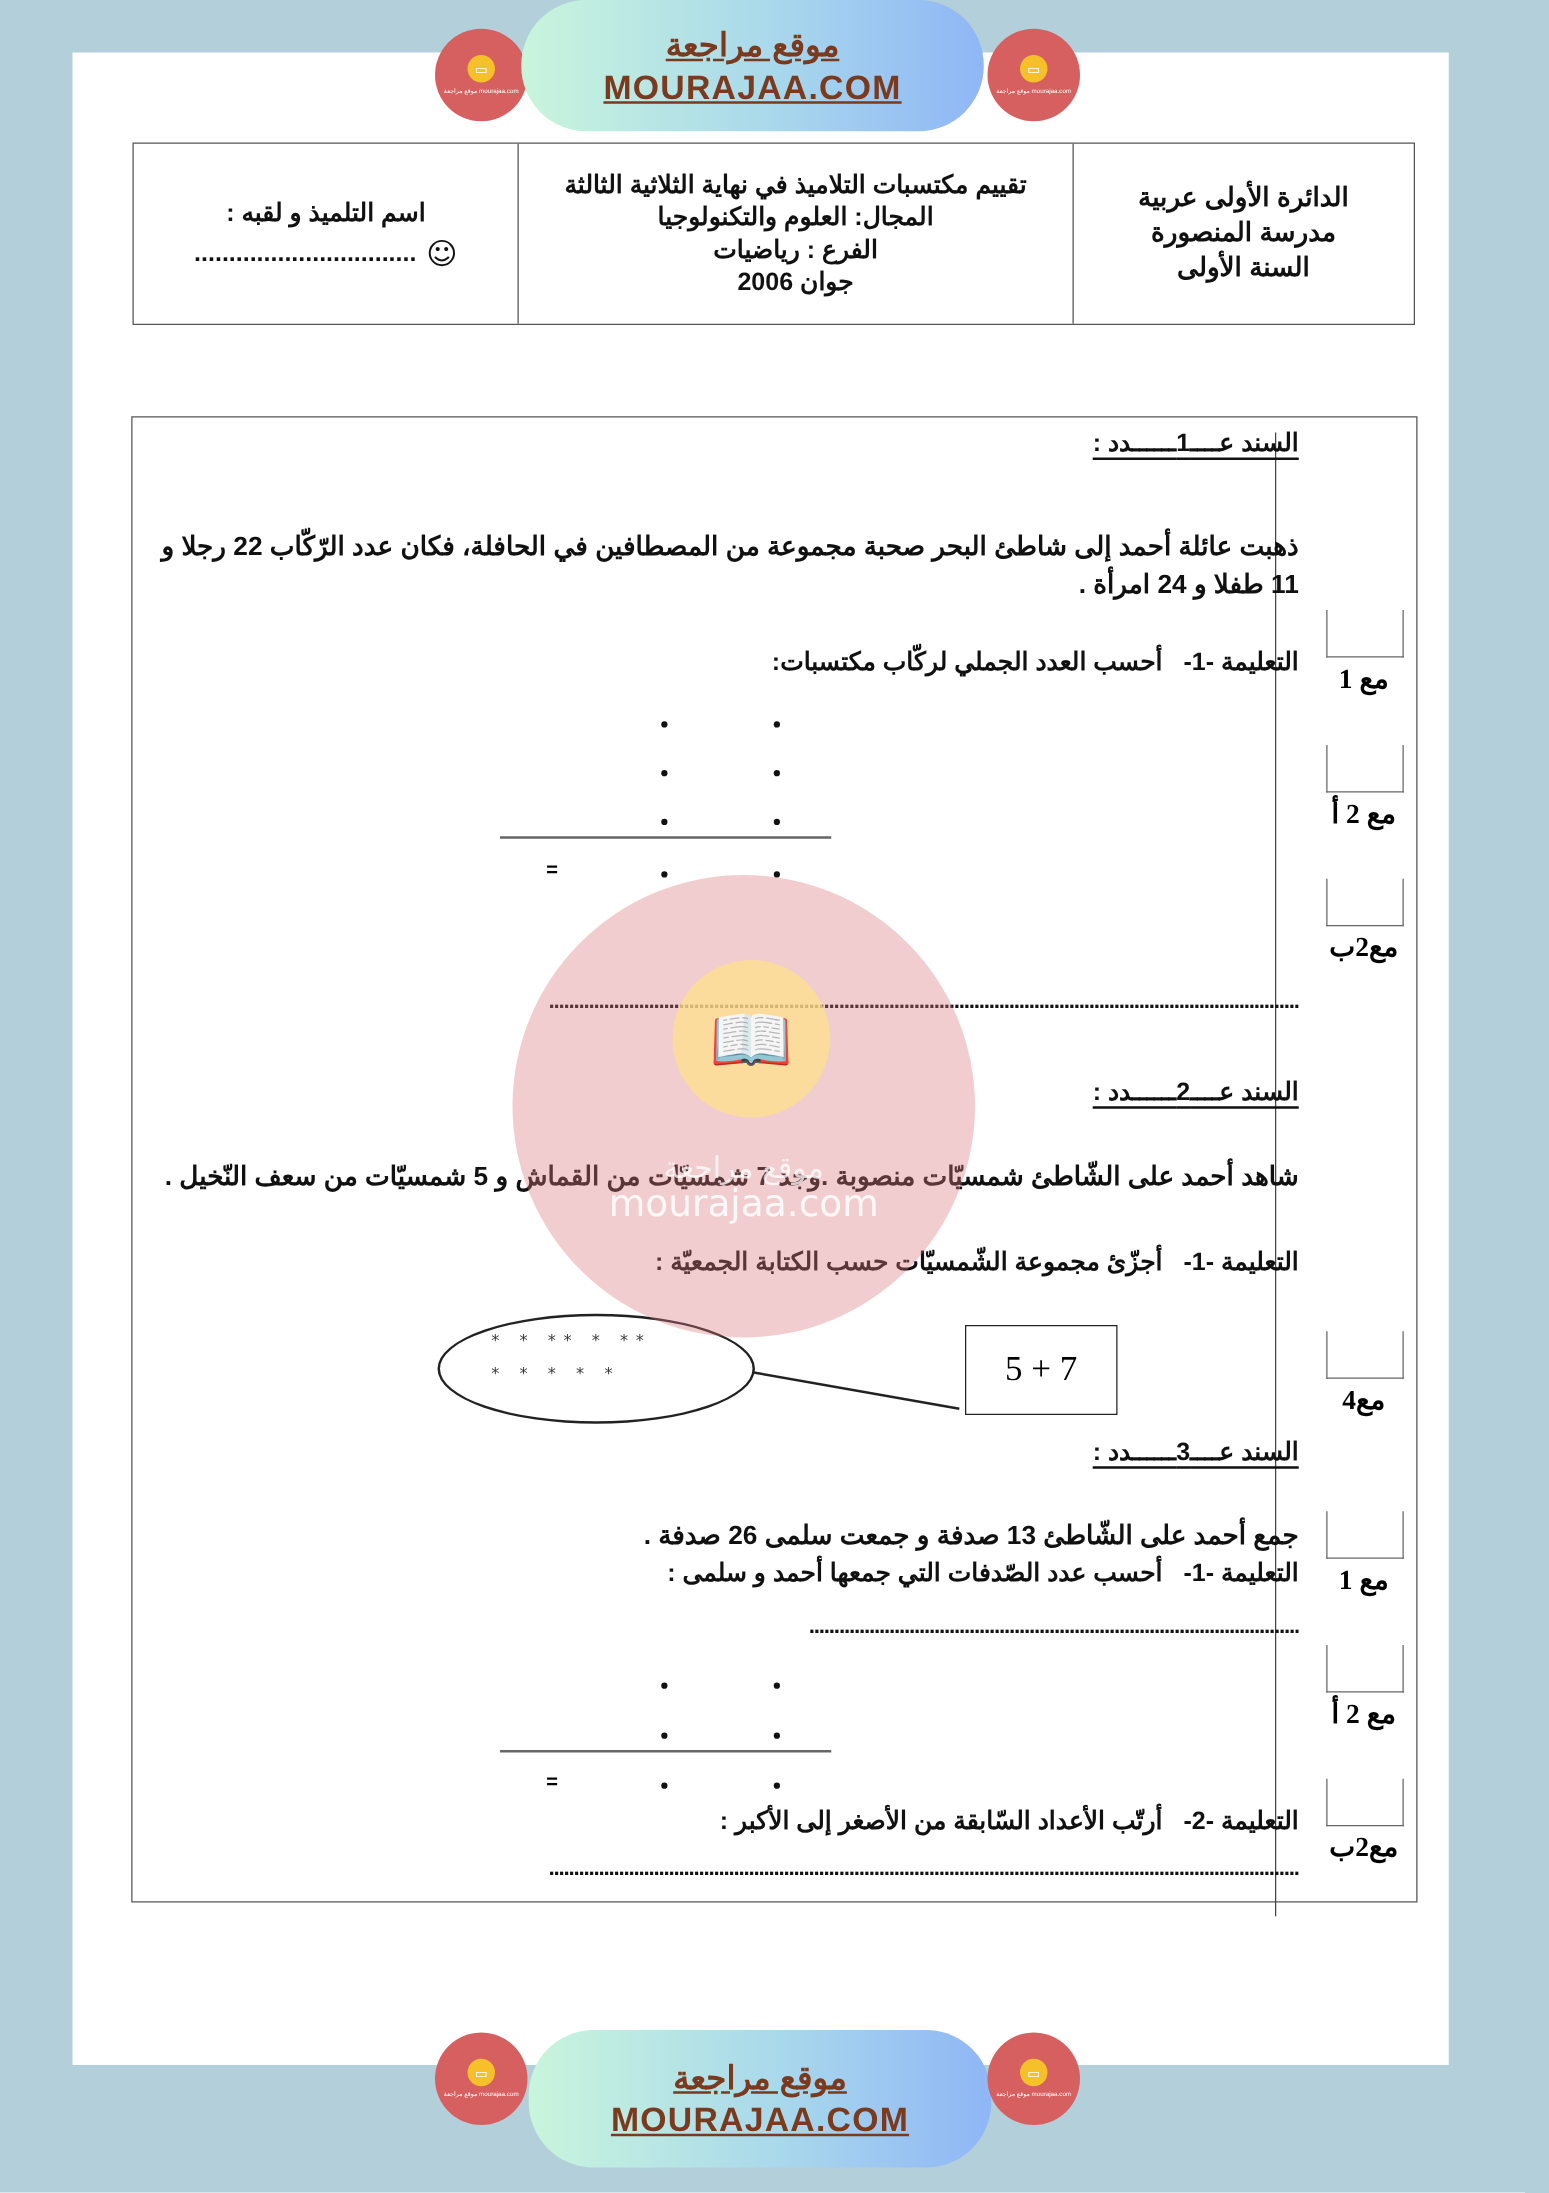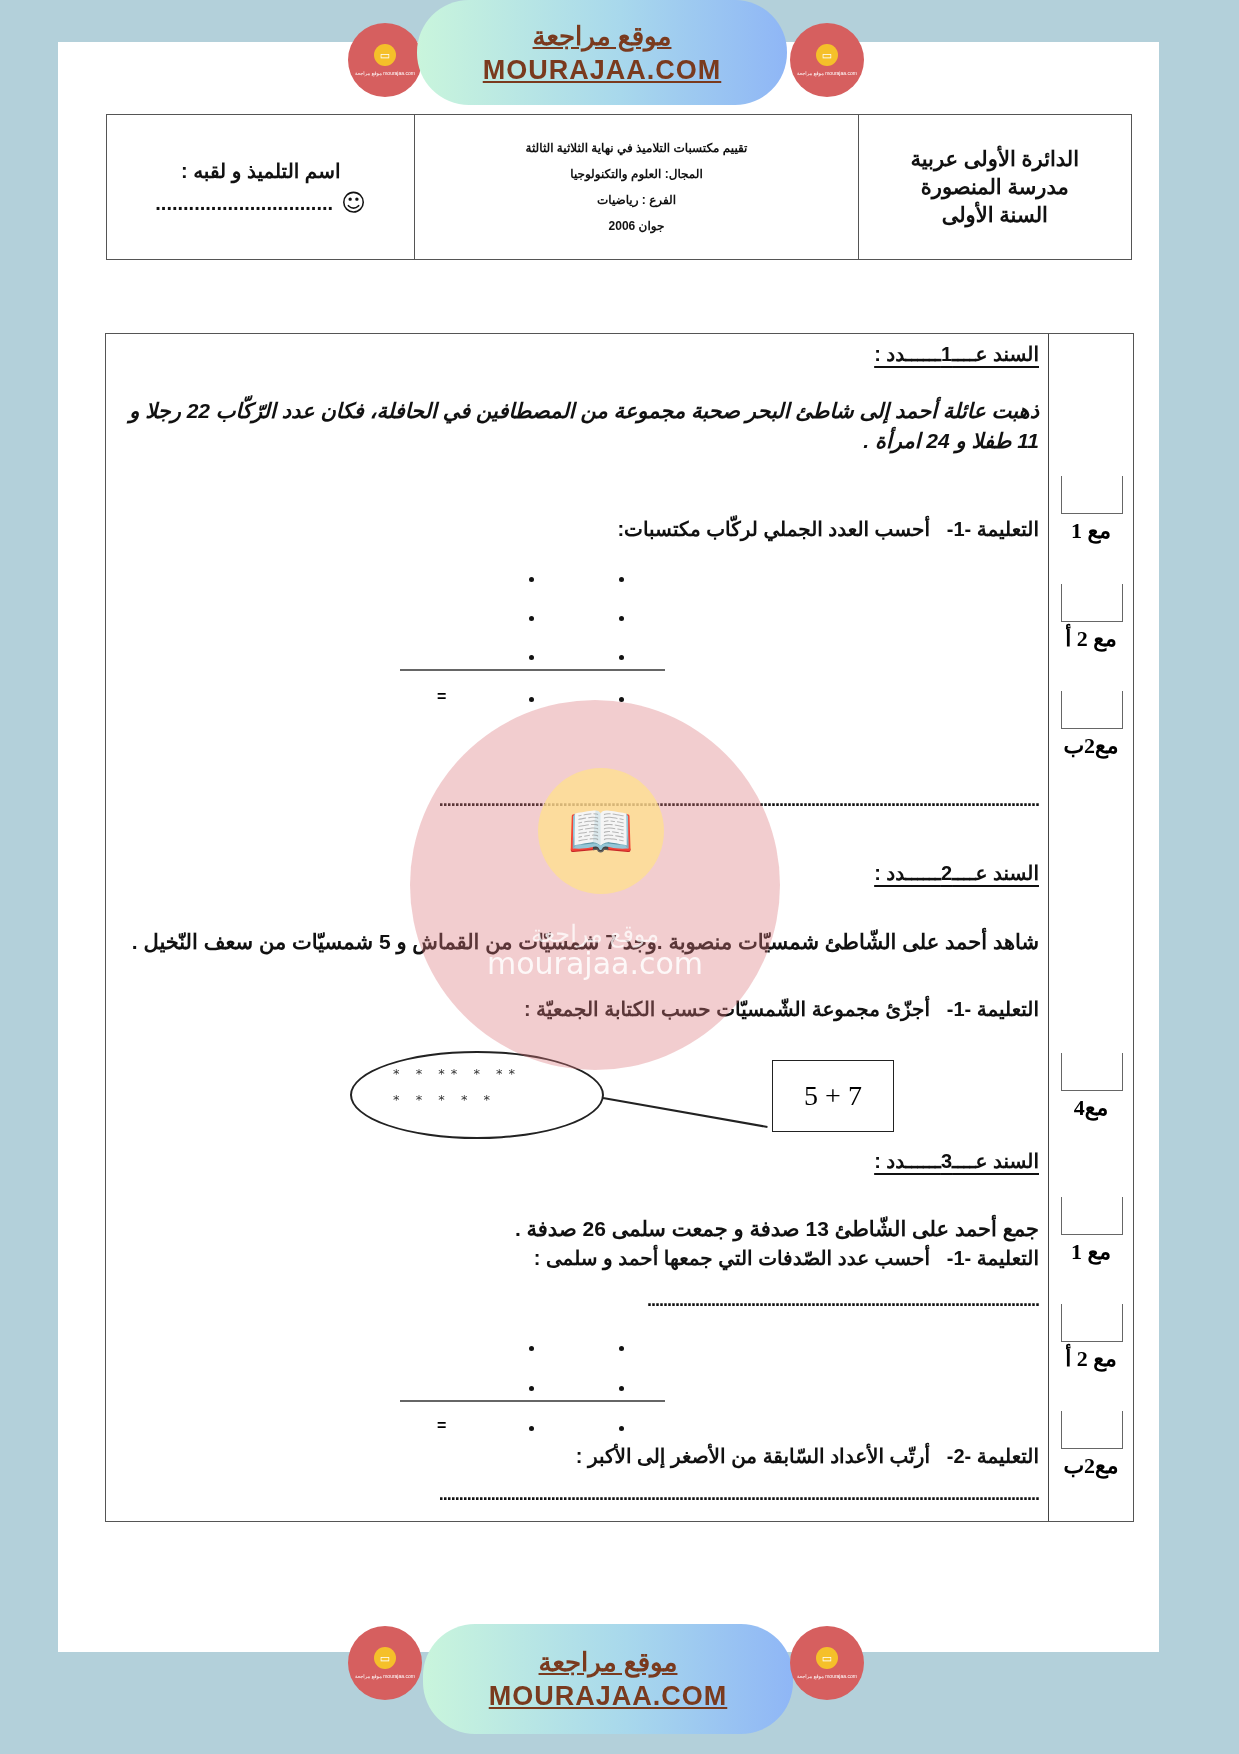--- a/index.html
+++ b/index.html
@@ -33,30 +33,30 @@
   
   .hdr {
     position:absolute; left:106px; top:114px; width:1026px; height:146px;
     border:1.5px solid #555; display:flex; direction:rtl; box-sizing:border-box;
     font-family:"Liberation Sans", sans-serif; font-weight:bold; color:#111;
   }
   .hdr .cell { border-left:1.5px solid #555; display:flex; flex-direction:column;
     align-items:center; justify-content:center; text-align:center; box-sizing:border-box; }
   .hdr .cell:last-child { border-left:none;align-items:center; }
   .hdr .c1 { width:274px; font-size:21px; line-height:28px; }
-  .hdr .c2 { width:444px; font-size:12px; line-height:26px; }
+  .hdr .c2 { width:444px; font-size:20px; line-height:26px; }
   .hdr .c3 { width:308px; font-size:20px; line-height:32px; }
   .hdr .name-line { display:flex; gap:8px; align-items:center; direction:rtl; }
 
   
   .frame {
     position:absolute; left:105px; top:333px; width:1029px; height:1189px;
     border:1.5px solid #555; box-sizing:border-box;
   }
-  .side { position:absolute; right:0; top:0; width:84px; height:100%; border-left:1.5px solid #444; }
+  .side { position:absolute; right:0; top:12px; width:84px; height:100%; border-left:1.5px solid #444;padding-left:28px; }
   .crit { position:absolute; right:10px; width:64px; }
   .crit .box { height:38px; border-left:1.5px solid #666; border-right:1.5px solid #666; border-bottom:1.5px solid #666; box-sizing:border-box; width:62px; margin-left:2px; }
   .crit .lbl { font-family:"Liberation Serif", serif; font-weight:bold; font-size:22px; text-align:center; direction:rtl; margin-top:4px; }
 
   .content { position:absolute; left:0; top:0; right:84px; height:100%; direction:rtl;text-align:right; }
   .t { position:absolute; right:10px; font-weight:bold; color:#111; white-space:nowrap; }
   .title { font-size:20px; text-decoration:underline; text-underline-offset:5px; }
   .para { font-size:21px; line-height:30px; white-space:normal; left:10px; }
   .instr { font-size:20px; }
   .dots-line { position:absolute; font-weight:bold; font-size:18px; letter-spacing:-1px; overflow:hidden; white-space:nowrap; color:#111; }
@@ -142,21 +142,21 @@
       </div>
     <div class="crit" style="top:1077px;">
         <div class="box"></div>
         <div class="lbl">مع2ب</div>
       </div>
   </div>
 
   <div class="content">
 
     <div class="t title" style="top:8px;">السند عــــ1ــــــدد :</div>
-    <div class="t para" style="top:62px;font-style:italic;">ذهبت عائلة أحمد إلى شاطئ البحر صحبة مجموعة من المصطافين في الحافلة، فكان عدد الرّكّاب 22 رجلا و 11 طفلا و 24 امرأة .</div>
+    <div class="t para" style="top:89px;">ذهبت عائلة أحمد إلى شاطئ البحر صحبة مجموعة من المصطافين في الحافلة، فكان عدد الرّكّاب 22 رجلا و 11 طفلا و 24 امرأة .</div>
     <div class="t instr" style="top:183px;">
       <span>التعليمة -1-</span>&nbsp;&nbsp;&nbsp;<span>أحسب العدد الجملي لركّاب مكتسبات:</span>
     </div>
 
     <div class="op-dot" style="left:423px;top:243px;"></div>
     <div class="op-dot" style="left:513px;top:243px;"></div>
     <div class="op-dot" style="left:423px;top:282px;"></div>
     <div class="op-dot" style="left:513px;top:282px;"></div>
     <div class="op-dot" style="left:423px;top:321px;"></div>
     <div class="op-dot" style="left:513px;top:321px;"></div>

